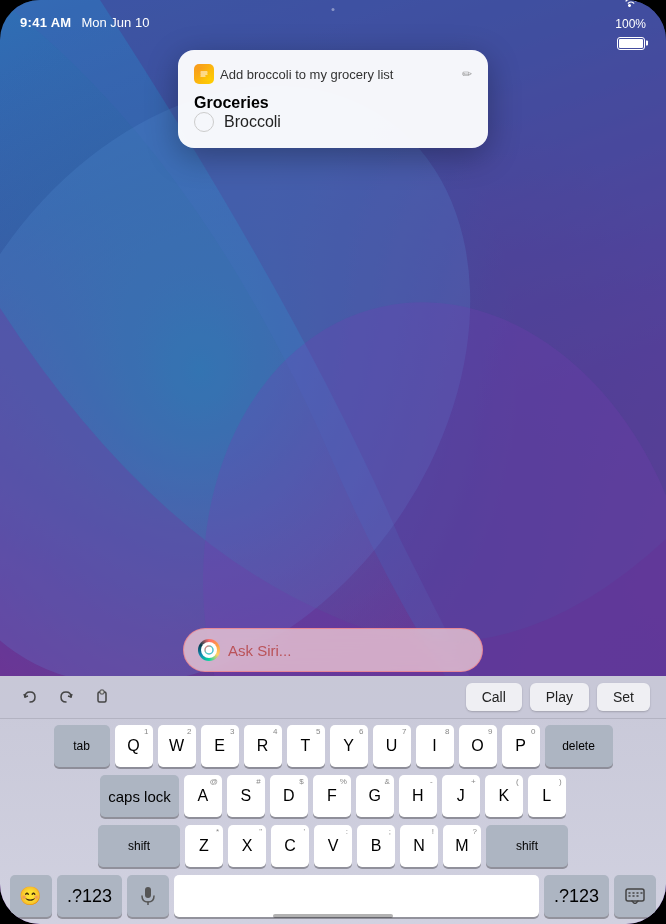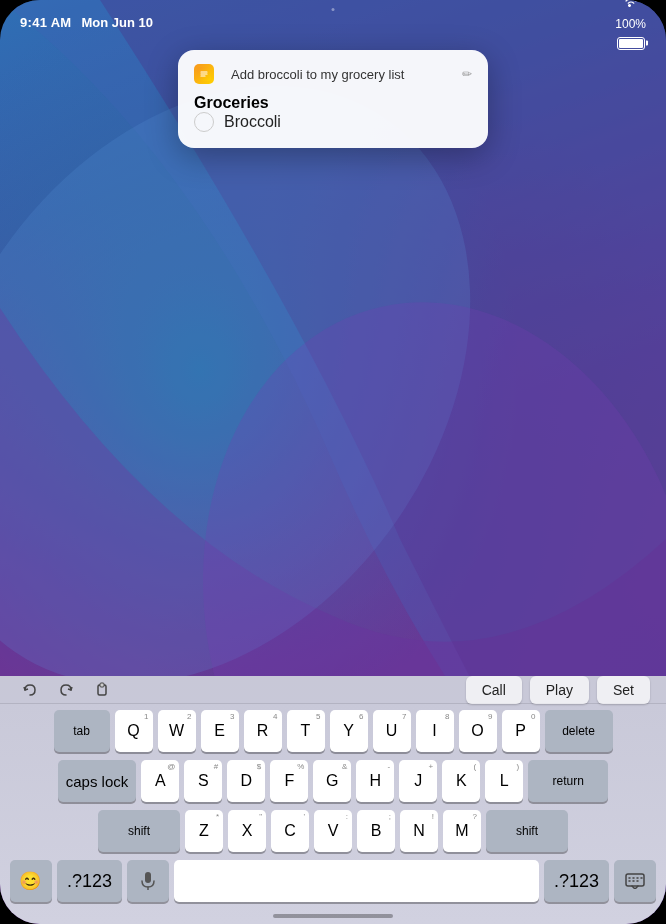--- a/index.html
+++ b/index.html
@@ -64,21 +64,21 @@
 
     .status-time {
       font-size: 13px;
       font-weight: 600;
       color: white;
       letter-spacing: 0.3px;
     }
 
     .status-date {
       font-size: 13px;
-      font-weight: 700;
+      font-weight: 400;
       color: white;
       margin-left: 6px;
     }
 
     .status-left {
       display: flex;
       align-items: center;
       gap: 4px;
     }
 
@@ -178,21 +178,21 @@
       background: rgba(255, 255, 255, 0.95);
       border-radius: 16px;
       padding: 14px 16px 16px;
       z-index: 20;
       box-shadow: 0 8px 32px rgba(0,0,0,0.3);
     }
 
     .notification-header {
       display: flex;
       align-items: center;
-      gap: 17px;
+      gap: 6px;
       margin-bottom: 10px;
     }
 
     .notification-app-icon {
       width: 20px;
       height: 20px;
       background: linear-gradient(135deg, #f7971e, #ffd200);
       border-radius: 5px;
       display: flex;
       align-items: center;
@@ -291,21 +291,21 @@
       bottom: 0;
       left: 0;
       right: 0;
       height: 248px;
       background: linear-gradient(180deg, #c8c8d8 0%, #d1d1e0 100%);
       z-index: 15;
     }
 
     
     .shortcuts-bar {
-      height: 28px;
+      height: 43px;
       background: rgba(200, 200, 215, 0.9);
       display: flex;
       align-items: center;
       padding: 0 12px;
       gap: 0;
       border-bottom: 1px solid rgba(0,0,0,0.1);
     }
 
     .shortcut-icon {
       width: 36px;
@@ -540,20 +540,37 @@
       <span class="notification-title-text">Add broccoli to my grocery list</span>
       <span class="notification-edit-icon">✏</span>
     </div>
     <div class="notification-list-title">Groceries</div>
     <div class="notification-item">
       <div class="notification-checkbox"></div>
       <span class="notification-item-text">Broccoli</span>
     </div>
   </div>
 
+  <div class="siri-bar">
+    <div class="siri-icon">
+      <div class="siri-icon-inner">
+        <svg width="10" height="10" viewBox="0 0 10 10">
+          <circle cx="5" cy="5" r="4" fill="none" stroke-width="1.5" stroke="url(#siriGrad)"></circle>
+          <defs>
+            <linearGradient id="siriGrad" x1="0" y1="0" x2="1" y2="1">
+              <stop offset="0%" stop-color="#ff6b6b"></stop>
+              <stop offset="50%" stop-color="#4ecdc4"></stop>
+              <stop offset="100%" stop-color="#45b7d1"></stop>
+            </linearGradient>
+          </defs>
+        </svg>
+      </div>
+    </div>
+    <span class="siri-placeholder">Ask Siri...</span>
+  </div>
 
   <div class="keyboard-area">
 
     <div class="shortcuts-bar">
       <div class="shortcut-icon">
         <svg width="16" height="16" viewBox="0 0 16 16" fill="none">
           <path d="M3 8 Q3 3 8 3 Q13 3 13 8 Q13 13 8 13" stroke="#444" stroke-width="1.5" fill="none" stroke-linecap="round"></path>
           <polyline points="2,5 3,8 6,7" fill="none" stroke="#444" stroke-width="1.5" stroke-linejoin="round"></polyline>
         </svg>
       </div>
@@ -596,21 +613,20 @@
         <div class="key dark-key wide-key" style="font-size:15px;min-width:72px;">caps lock</div>
         <div class="key">A<span class="superscript">@</span></div>
         <div class="key">S<span class="superscript">#</span></div>
         <div class="key">D<span class="superscript">$</span></div>
         <div class="key">F<span class="superscript">%</span></div>
         <div class="key">G<span class="superscript">&amp;</span></div>
         <div class="key">H<span class="superscript">-</span></div>
         <div class="key">J<span class="superscript">+</span></div>
         <div class="key">K<span class="superscript">(</span></div>
         <div class="key">L<span class="superscript">)</span></div>
-        <div class="key dark-key wide-key" style="font-size:12px;min-width:80px;">return</div>
       </div>
 
       <div class="key-row">
         <div class="key dark-key wide-key" style="font-size:12px;min-width:82px;">shift</div>
         <div class="key">Z<span class="superscript">*</span></div>
         <div class="key">X<span class="superscript">"</span></div>
         <div class="key">C<span class="superscript">'</span></div>
         <div class="key">V<span class="superscript">:</span></div>
         <div class="key">B<span class="superscript">;</span></div>
         <div class="key">N<span class="superscript">!</span></div>

